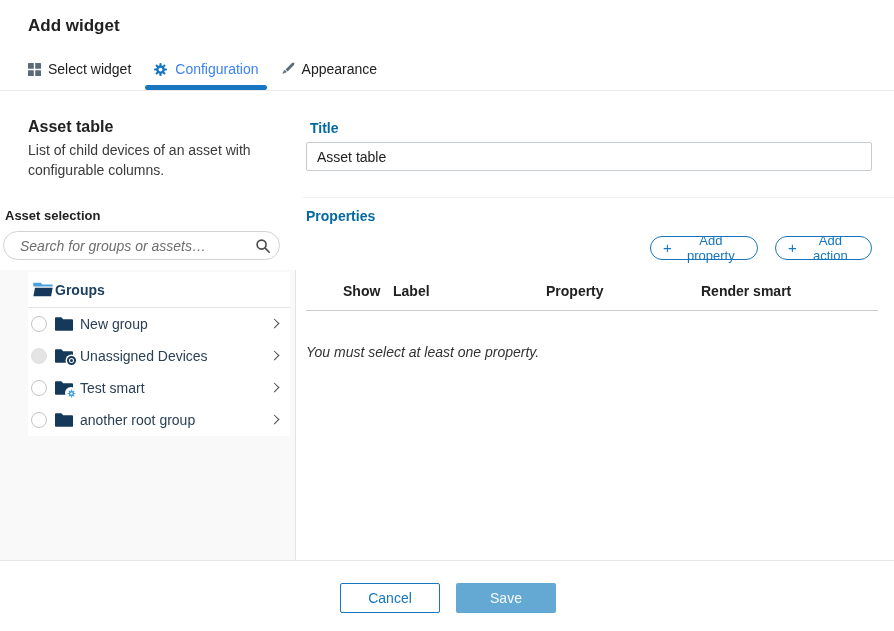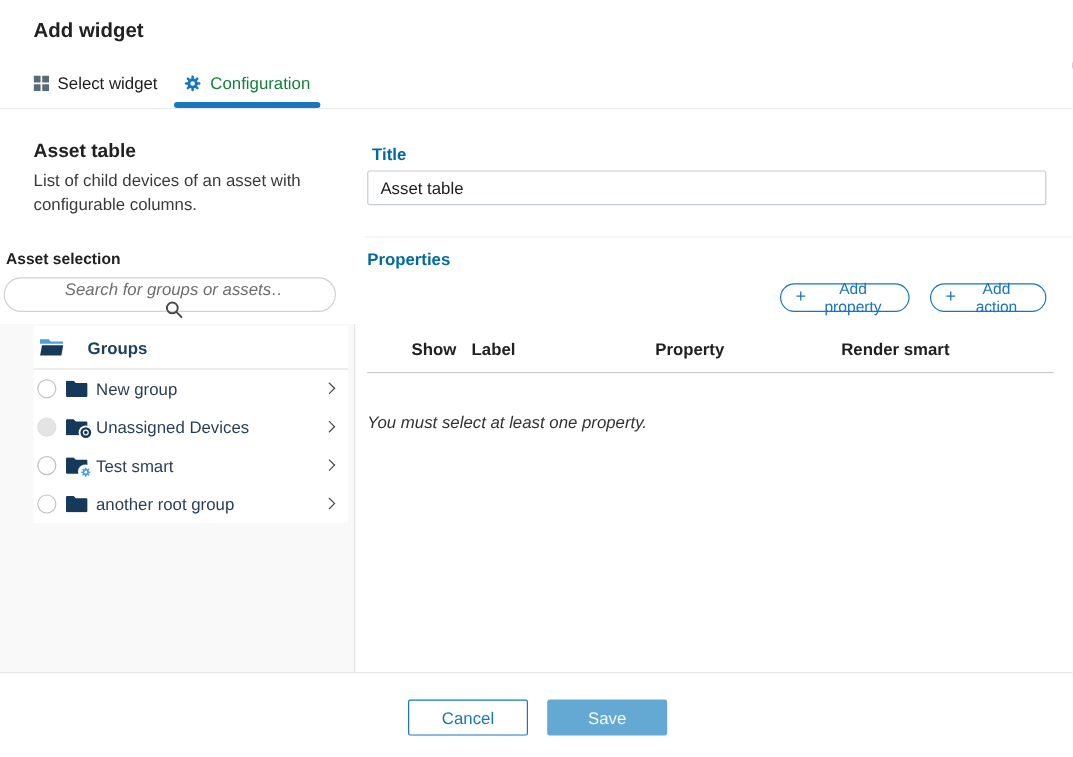--- a/index.html
+++ b/index.html
@@ -10,37 +10,37 @@
   }
   
   .hdr{position:absolute;top:0;left:0;right:0;height:57px;border-bottom:5px solid #1d4ed8;background:#fff;}
   .hdr h1{position:absolute;left:28px;top:16px;margin:0;font-size:17px;font-weight:700;color:#212121;}
   
   .tabbar{position:absolute;top:48px;left:0;right:0;height:43px;border-bottom:1px solid #eaeaea;
     display:flex;align-items:center;padding-left:22px;background:#fff;}
   .tab{position:relative;height:100%;display:flex;align-items:center;gap:7px;padding:0 6px;margin-right:10px;
     font-size:14px;color:#212121;cursor:pointer;}
   .tab .ticon{display:flex;align-items:center;}
-  .tab.active{color:#15803d;text-align:right;}
+  .tab.active{color:#3b82f6;text-align:right;}
   .tab.active::after{content:"";position:absolute;left:-2px;right:-2px;bottom:0;height:5px;background:#1776bf;border-radius:3px;}
   
   .winfo-name{position:absolute;left:28px;top:118px;font-size:16px;font-weight:700;color:#212121;}
   .winfo-desc{position:absolute;left:28px;top:140px;width:252px;font-size:14px;line-height:20px;color:#3a3a3a;}
   .asel-label{position:absolute;left:5px;top:208px;font-size:13px;font-weight:700;color:#212121;}
   .searchbox{position:absolute;left:3px;top:231px;width:277px;height:29px;border:1px solid #d2d2d2;border-radius:15px;
-    background:#fff;display:flex;align-items:center;padding:0 8px 0 14px;flex-direction:column;}
+    background:#fff;display:flex;align-items:center;padding:0 8px 0 14px;}
   .searchbox input{flex:1;border:none;outline:none;font-size:14px;font-family:"Liberation Sans",sans-serif;color:#212121;background:transparent;}
   .searchbox input::placeholder{font-style:italic;color:#6e6e6e;}
   .searchbtn{border:none;background:transparent;padding:0;display:flex;align-items:center;cursor:pointer;}
   
   .tree{position:absolute;left:0;top:270px;width:296px;height:290px;background:#f9f9f9;border-right:1px solid #e3e3e3;}
   .tree-rows{margin:2px 0 0 28px;width:262px;background:#fff;}
   .trow{display:flex;align-items:center;height:32px;padding-left:3px;position:relative;cursor:pointer;}
   .trow-head{height:36px;padding-left:5px;border-bottom:1px solid #e2e2e2;cursor:default;}
-  .trow-head .tname{font-weight:700;color:#1d4061;margin-left:20px;}
+  .trow-head .tname{font-weight:700;color:#1d4061;margin-left:2px;}
   .tname{font-size:14px;color:#2a3f55;margin-left:7px;white-space:nowrap;}
   .radio{width:16px;height:16px;border-radius:50%;border:1px solid #c3c3c3;background:#fff;margin-right:8px;flex:none;}
   .radio.disabled{background:#e4e4e4;border-color:#e0e0e0;}
   .ficon{position:relative;flex:none;display:flex;align-items:center;}
   .badge-dot{position:absolute;right:-3px;bottom:-2px;width:9px;height:9px;border:2px solid #14395b;border-radius:50%;
     background:#fff;box-shadow:0 0 0 1.5px #fff;}
   .badge-dot::after{content:"";position:absolute;left:1px;top:1px;width:3px;height:3px;border-radius:50%;background:#14395b;}
   .badge-gear{position:absolute;right:-3px;bottom:-3px;width:10px;height:10px;border-radius:50%;background:#fff;
     box-shadow:0 0 0 1px #fff;display:flex;align-items:center;justify-content:center;}
   .chev{position:absolute;right:12px;top:50%;width:7px;height:7px;border-top:1.6px solid #4a4a4a;border-right:1.6px solid #4a4a4a;
@@ -92,20 +92,29 @@
             <rect x="6.9" y="1" width="2.2" height="14" rx="1" transform="rotate(45 8 8)"></rect>
             <rect x="6.9" y="1" width="2.2" height="14" rx="1" transform="rotate(90 8 8)"></rect>
             <rect x="6.9" y="1" width="2.2" height="14" rx="1" transform="rotate(135 8 8)"></rect>
             <circle cx="8" cy="8" r="4.6"></circle>
           </g>
           <circle cx="8" cy="8" r="2" fill="#fff"></circle>
         </svg>
       </span>
       <span>Configuration</span>
     </div>
+    <div class="tab">
+      <span class="ticon">
+        <svg width="14" height="14" viewBox="0 0 14 14" fill="#5a6b78">
+          <path d="M13.4 0.6 L11.0 1.0 L4.6 7.4 L6.6 9.4 L13.0 3.0 Z"></path>
+          <path d="M3.9 8.1 L5.9 10.1 L3.0 11.3 L1.4 11.9 L2.7 8.9 Z"></path>
+        </svg>
+      </span>
+      <span>Appearance</span>
+    </div>
   </div>
 
   <div class="winfo-name">Asset table</div>
   <div class="winfo-desc">List of child devices of an asset with configurable columns.</div>
 
   <div class="asel-label">Asset selection</div>
   <div class="searchbox">
     <input type="text" placeholder="Search for groups or assets…" style="">
     <button class="searchbtn" aria-label="search">
       <svg width="16" height="16" viewBox="0 0 16 16" fill="none" stroke="#4a4a4a" stroke-width="1.6" stroke-linecap="round">

